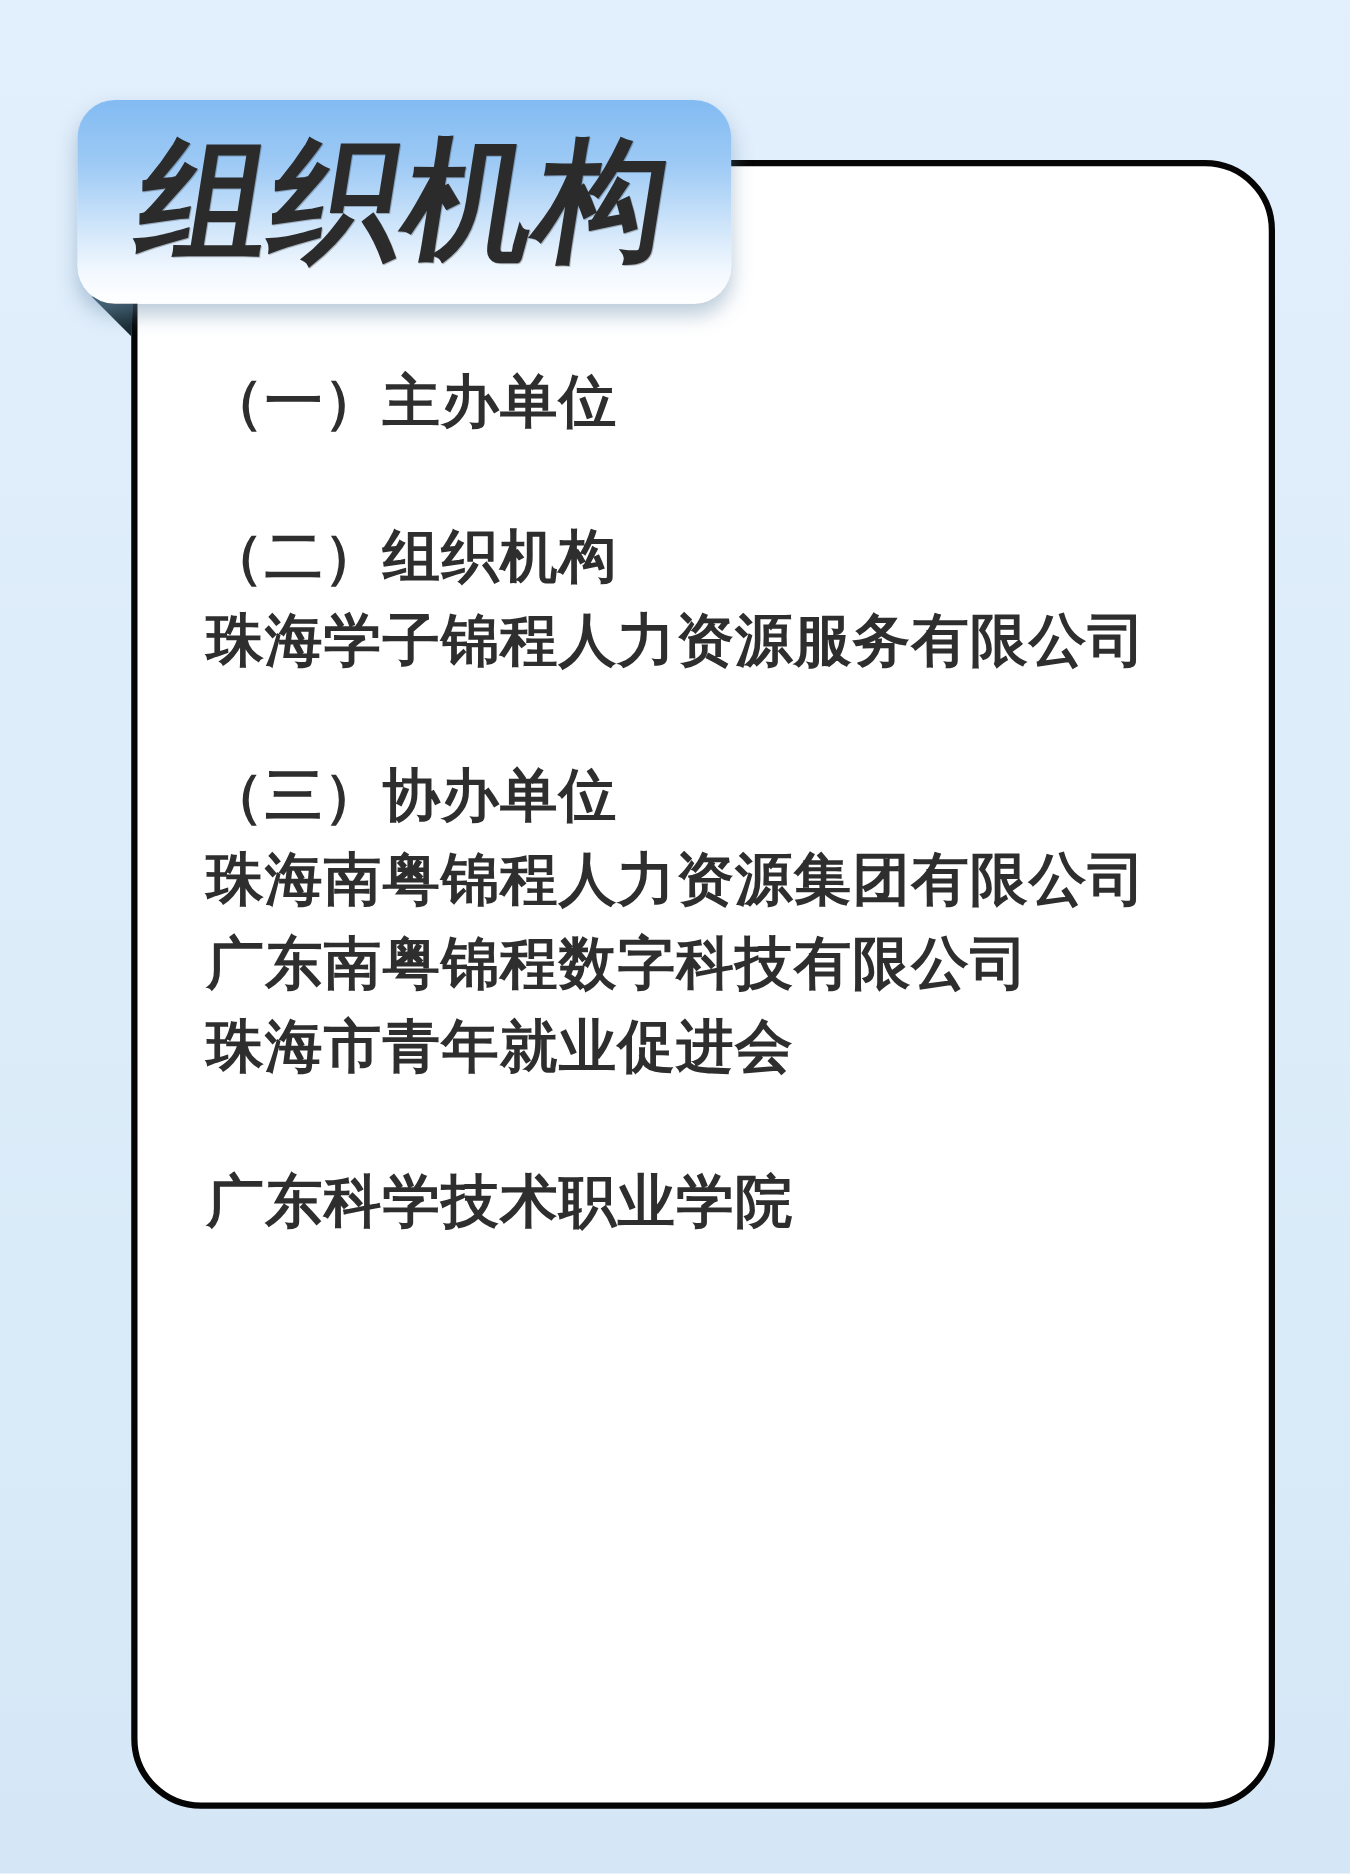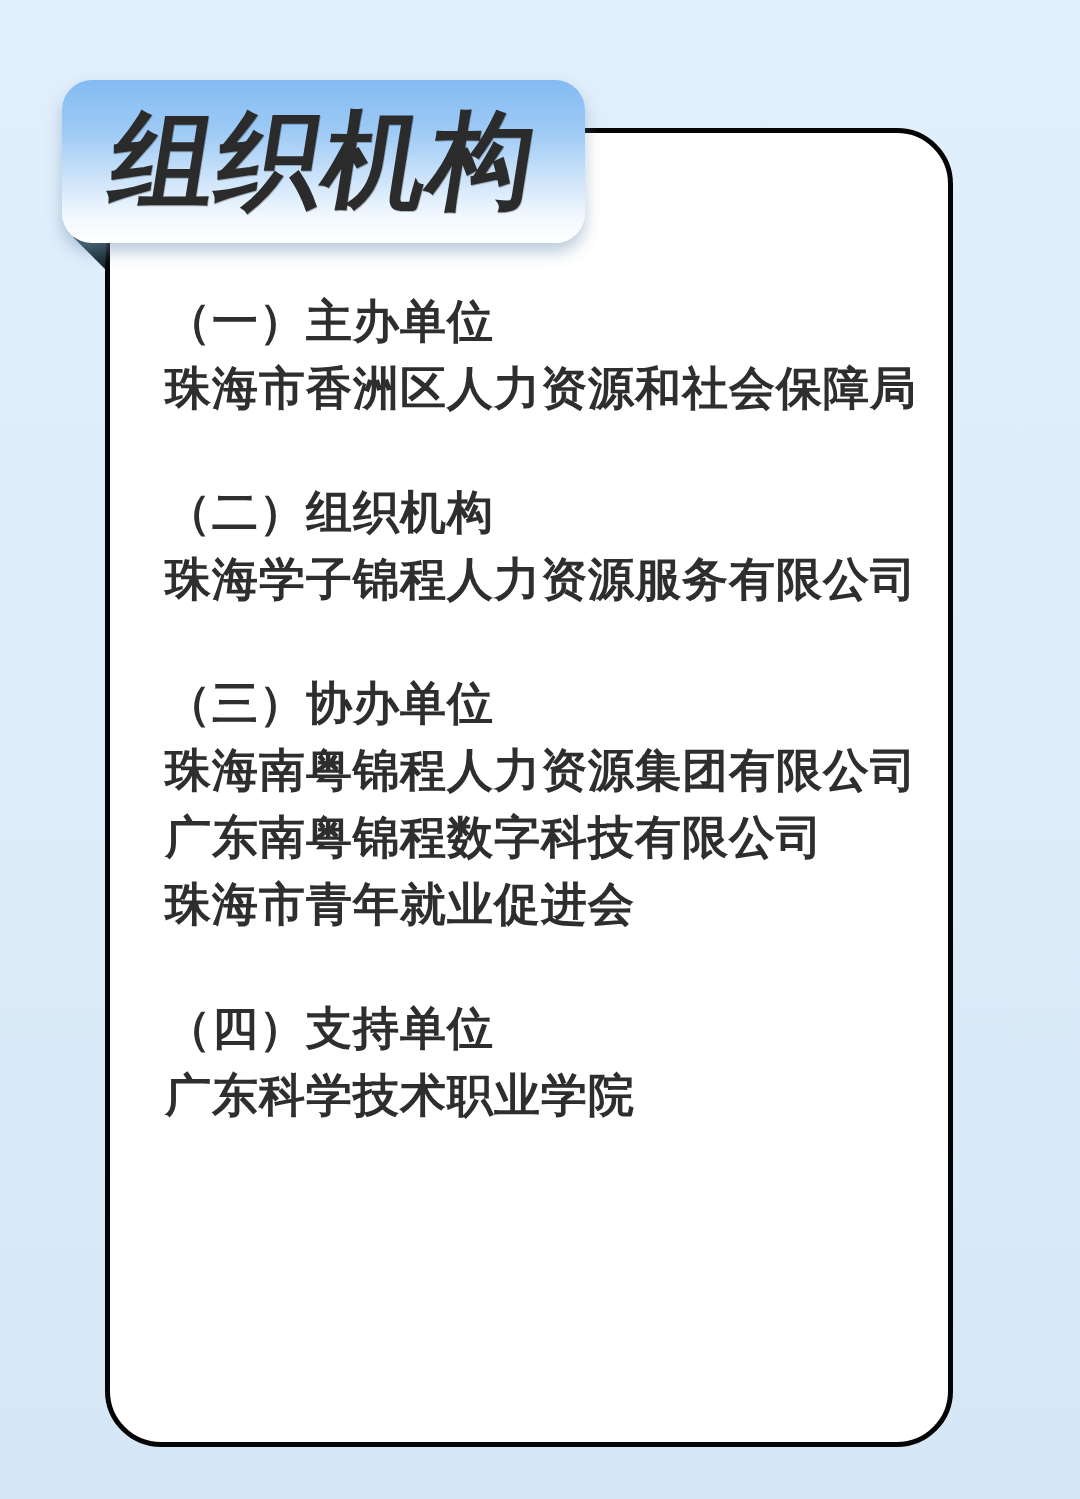--- a/index.html
+++ b/index.html
@@ -7,21 +7,21 @@
     width:1080px;height:1499px;
     font-family:"Liberation Sans","DejaVu Sans",sans-serif;
     overflow:hidden;
   }
   .page{
     position:relative;width:1080px;height:1499px;
     background:linear-gradient(180deg,#e2effc 0%,#dcecf9 55%,#d5e7f6 100%);
   }
   .card{
     position:absolute;left:105px;top:128px;
-    width:848px;height:1319px;
+    width:915px;height:1319px;
     box-sizing:border-box;
     background:#ffffff;
     border:5px solid #050505;
     border-radius:56px;
   }
   .card-content{
     position:absolute;left:55px;top:155px;right:30px;
   }
   .section{margin:0;}
   .section + .section{margin-top:57px;}
@@ -60,34 +60,32 @@
 </style>
 </head>
 <body>
 
 <div class="page">
 
   <div class="card">
     <div class="card-content">
         <div class="section">
           <div class="line">（一）主办单位</div>
-          <div class="line">珠海市香洲区人力资源和社会保障局</div>
         </div>
         <div class="section">
           <div class="line">（二）组织机构</div>
           <div class="line">珠海学子锦程人力资源服务有限公司</div>
         </div>
         <div class="section">
           <div class="line">（三）协办单位</div>
           <div class="line">珠海南粤锦程人力资源集团有限公司</div>
           <div class="line">广东南粤锦程数字科技有限公司</div>
           <div class="line">珠海市青年就业促进会</div>
         </div>
         <div class="section">
-          <div class="line">（四）支持单位</div>
           <div class="line">广东科学技术职业学院</div>
         </div>
       </div>
   </div>
 
   <div class="badge-fold"></div>
 
   <div class="badge">
     <div class="badge-title">组织机构</div>
   </div>

